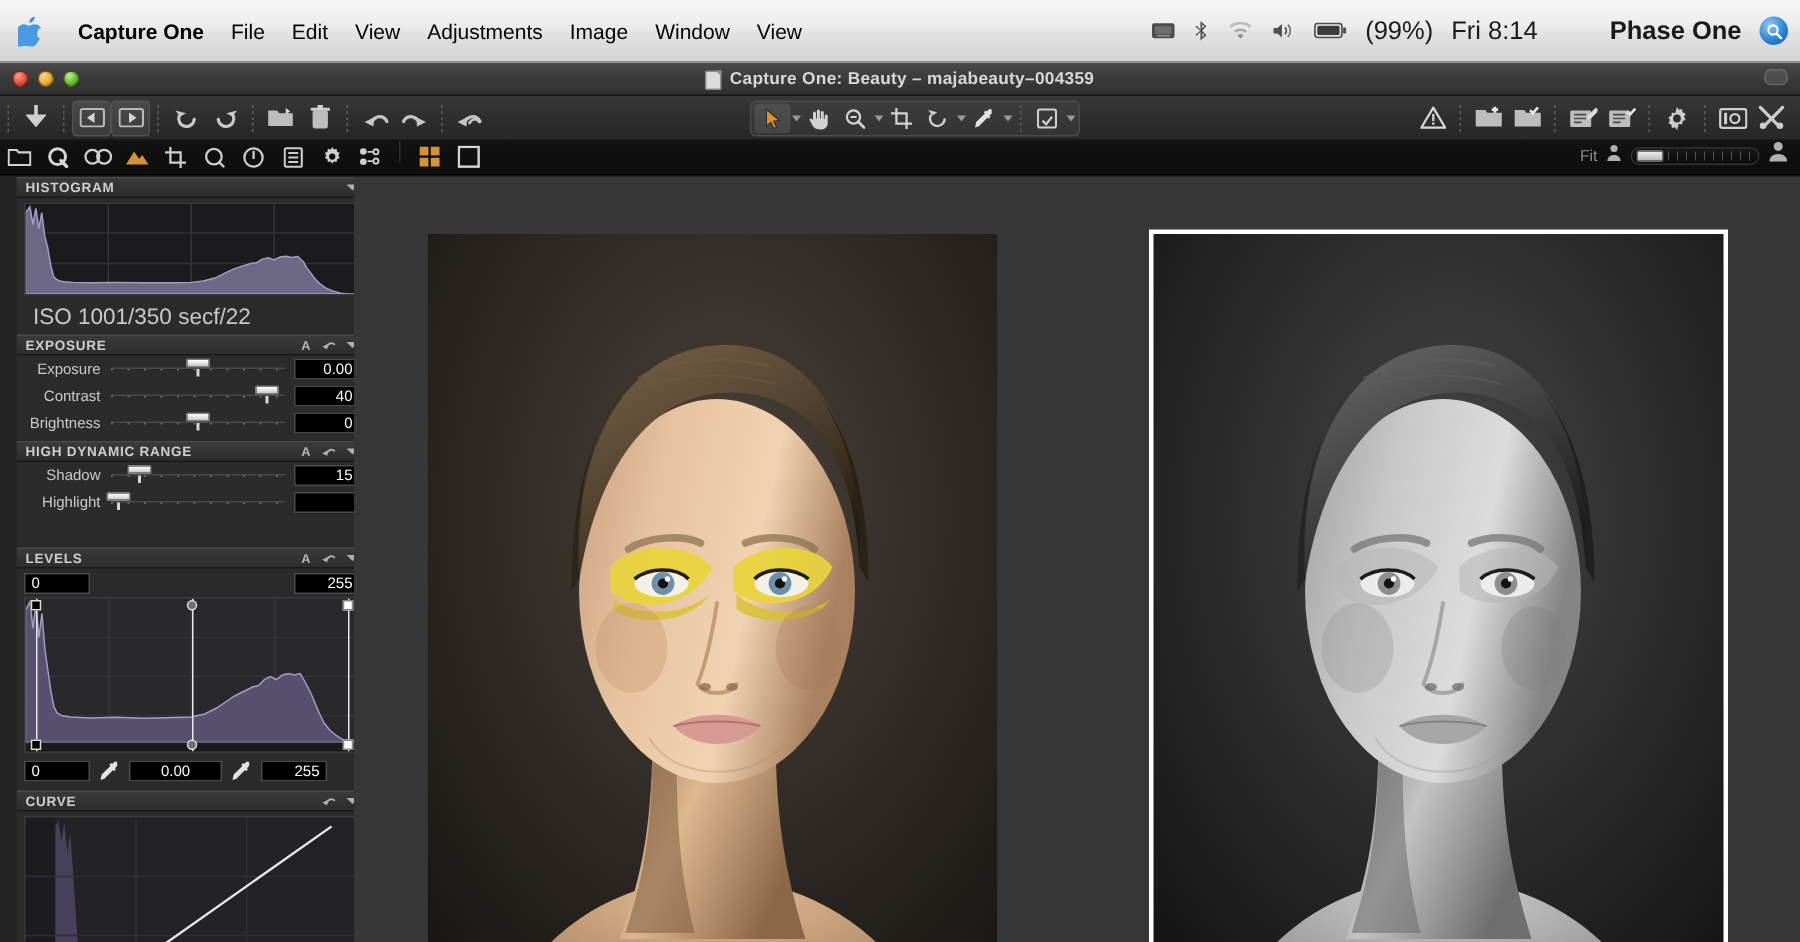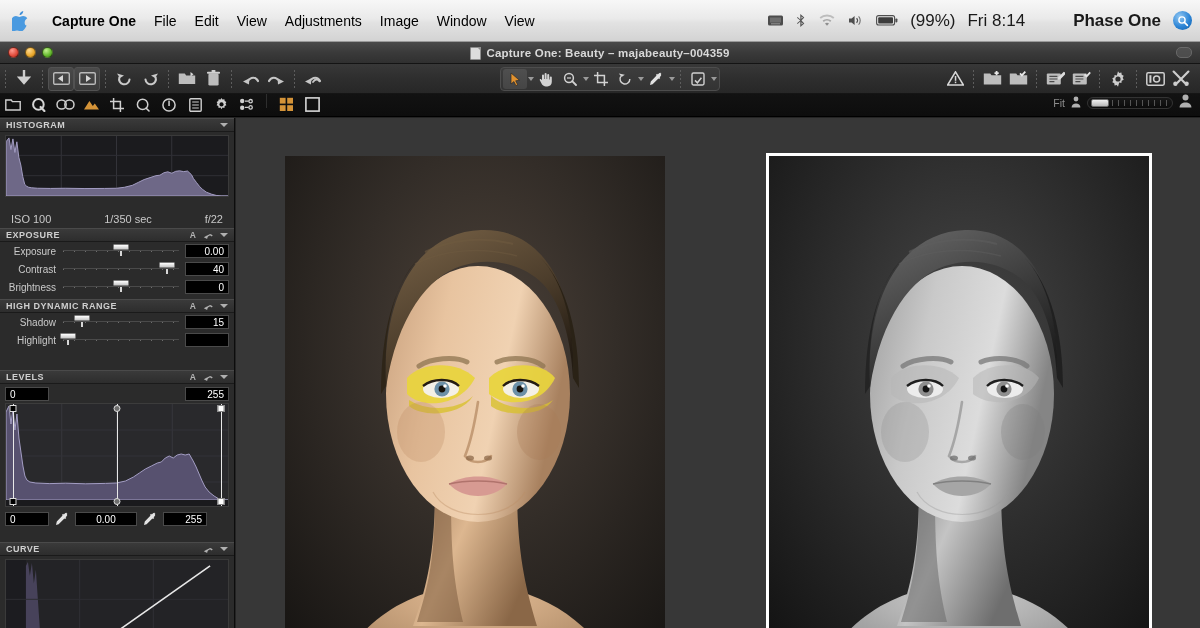--- a/index.html
+++ b/index.html
@@ -114,43 +114,43 @@
   }
   .zoom-knob {
     position:absolute; left:3px; width:18px; height:8px; border-radius:2px;
     background: linear-gradient(to bottom,#f0f0f0,#b9b9b9); border:1px solid #6a6a6a;
   }
   .zoom-ticks { position:absolute; right:4px; width:56px; height:6px;
     background: repeating-linear-gradient(to right, #555 0 1px, transparent 1px 6px); }
 
   
   #sidebar {
-    position: absolute; left: 0; top: 76px; width: 235px; bottom: 0;
+    position: absolute; left: 11px; top: 76px; width: 235px; bottom: 0;
     background: #2b2b2b; border-right: 1px solid #0c0c0c;
     overflow: hidden;
   }
   .panel-header {
     height: 14px; display: flex; align-items: center;
     background: linear-gradient(to bottom,#3a3a3a,#2d2d2d);
     border-top: 1px solid #4a4a4a; border-bottom: 1px solid #1a1a1a;
     padding: 0 6px;
   }
   .panel-title { font-size: 9px; font-weight: bold; color: #cfcfcf; letter-spacing: .5px; }
   .panel-hdr-right { margin-left:auto; display:flex; align-items:center; gap:7px; }
   .hdr-a { font-size:8.5px; color:#b4b4b4; font-weight:bold; }
   .hdr-tri { width:0;height:0;border-left:4px solid transparent;border-right:4px solid transparent;border-top:4px solid #b0b0b0; }
 
   .histo-wrap { padding: 3px 5px 0 5px; }
   .histo-box {
     height: 62px; background: #1b1b1e; border:1px solid #3a3a3a; position: relative; overflow:hidden;
   }
   .histo-box svg { display:block; width:100%; height:100%; }
   .histo-meta {
-    display:flex; justify-content:space-between; padding: 16px 6px 3px 6px;
-    font-size: 11px; color:#c8c8c8;
+    display:flex; justify-content:flex-start; padding: 6px 6px 3px 6px;
+    font-size: 15px; color:#c8c8c8;
   }
 
   .slider-row { display: flex; align-items: center; height: 18px; padding: 0 5px; }
   .slider-label { width: 58px; text-align: right; font-size: 10px; color: #cacaca; padding-right: 7px; }
   .slider-track-wrap { flex:1; position: relative; height: 18px; display:flex; align-items:center; }
   .slider-track {
     width: 100%; height: 7px; position: relative;
     background: repeating-linear-gradient(to right, #6e6e6e 0 1px, transparent 1px 11px);
     background-position: 0 3px; background-repeat: repeat-x; background-size: 11px 1px;
   }
@@ -731,21 +731,21 @@
       </span>
       <span class="lv-field" style="text-align:center;flex:1;max-width:62px">0.00</span>
       <span class="eyedrop">
         <svg width="14" height="14" viewBox="0 0 14 14">
             <path d="M12.6 1.4a2 2 0 00-2.8 0l-1 1-.7-.7-1.2 1.2.7.7-5.8 5.8L1 13l2.6-.8 5.8-5.8.7.7 1.2-1.2-.7-.7 1-1a2 2 0 000-2.8z" fill="#e3e3e3"></path>
           </svg>
       </span>
       <span class="lv-field r">255</span>
     </div>
 
-    <div class="panel-header" style="margin-top:12px">
+    <div class="panel-header" style="margin-top:2px">
       <span class="panel-title">CURVE</span>
       <span class="panel-hdr-right">
         <span>
           <svg width="10" height="9" viewBox="0 0 10 9">
               <path d="M3.4 6.6C5.6 2.8 8 3.4 9.2 5" stroke="#b0b0b0" stroke-width="1.3" fill="none"></path>
               <path d="M.8 6.2l3.6-1.9-.2 3.7-3.4-1.8z" fill="#b0b0b0"></path>
             </svg>
         </span>
         <span class="hdr-tri"></span>
       </span>

